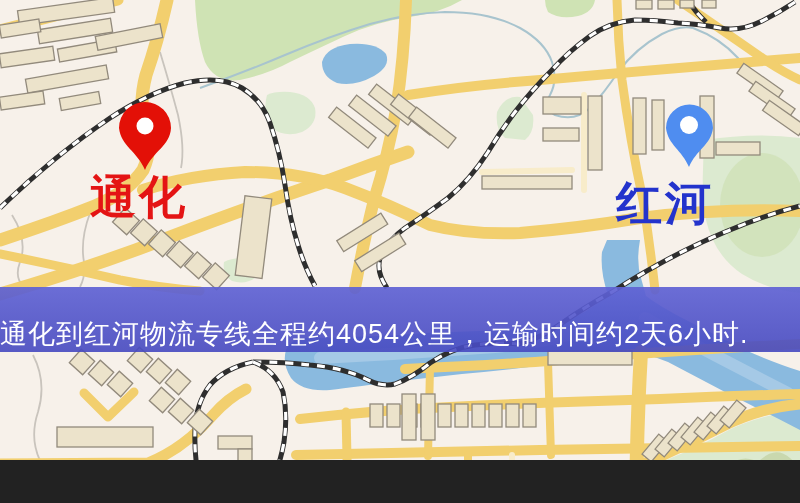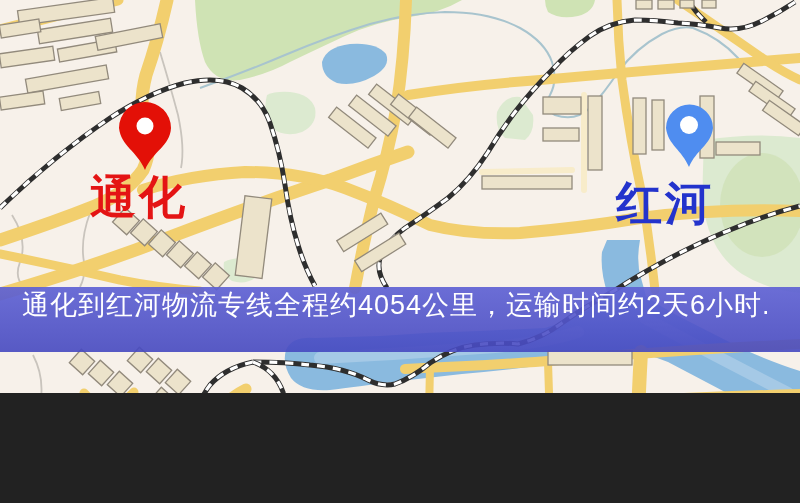--- a/index.html
+++ b/index.html
@@ -1,33 +1,33 @@
 <!DOCTYPE html>
 <html><head>
 <meta charset="utf-8">
 <style>
   html,body{margin:0;padding:0;background:#222;}
-  .stage{position:relative;width:800px;height:393px;overflow:hidden;
+  .stage{position:relative;width:800px;height:460px;overflow:hidden;
          font-family:"Liberation Sans",sans-serif;background:#5eead4;}
   .stage svg{position:absolute;left:0;top:0;display:block;}
   
   .road{stroke:#f2cf6e;fill:none;stroke-linecap:round;stroke-linejoin:round;}
   .road-pale{stroke:#f8ecca;fill:none;stroke-linecap:round;}
   .rail-case{stroke:#2e2e2e;stroke-width:5;fill:none;stroke-linecap:butt;}
   .rail-dash{stroke:#ffffff;stroke-width:3.2;fill:none;stroke-dasharray:8 8;stroke-linecap:butt;}
   .bldg{fill:#ece3cb;stroke:#928a7c;stroke-width:1.3;}
   .park{fill:#cfe3b4;stroke:none;}
   .park-pale{fill:#dcead0;stroke:none;}
   .water{fill:#8abadf;stroke:none;}
   .stream{stroke:#a8c4ce;stroke-width:2;fill:none;}
   .path-gray{stroke:#c9c4bd;stroke-width:1.8;fill:none;}
   
   .banner{position:absolute;left:0;top:287px;width:100%;height:65px;
           background:linear-gradient(rgba(95,98,212,.92),rgba(70,73,192,.90));
-          display:flex;align-items:flex-start;box-sizing:border-box;padding-left:22px;}
+          display:flex;align-items:flex-end;box-sizing:border-box;}
   .banner span{color:#ffffff;font-size:27px;letter-spacing:1px;white-space:nowrap;
                font-family:"Liberation Sans",sans-serif;}
   
   .place-label{position:absolute;font-family:"DejaVu Serif",serif;font-weight:700;
                font-size:46px;letter-spacing:3px;line-height:1;white-space:nowrap;}
   .label-origin{left:90px;top:174px;color:#e41414;}
   .label-dest{left:616px;top:180px;color:#2333cc;}
 </style>
 </head>
 <body>

